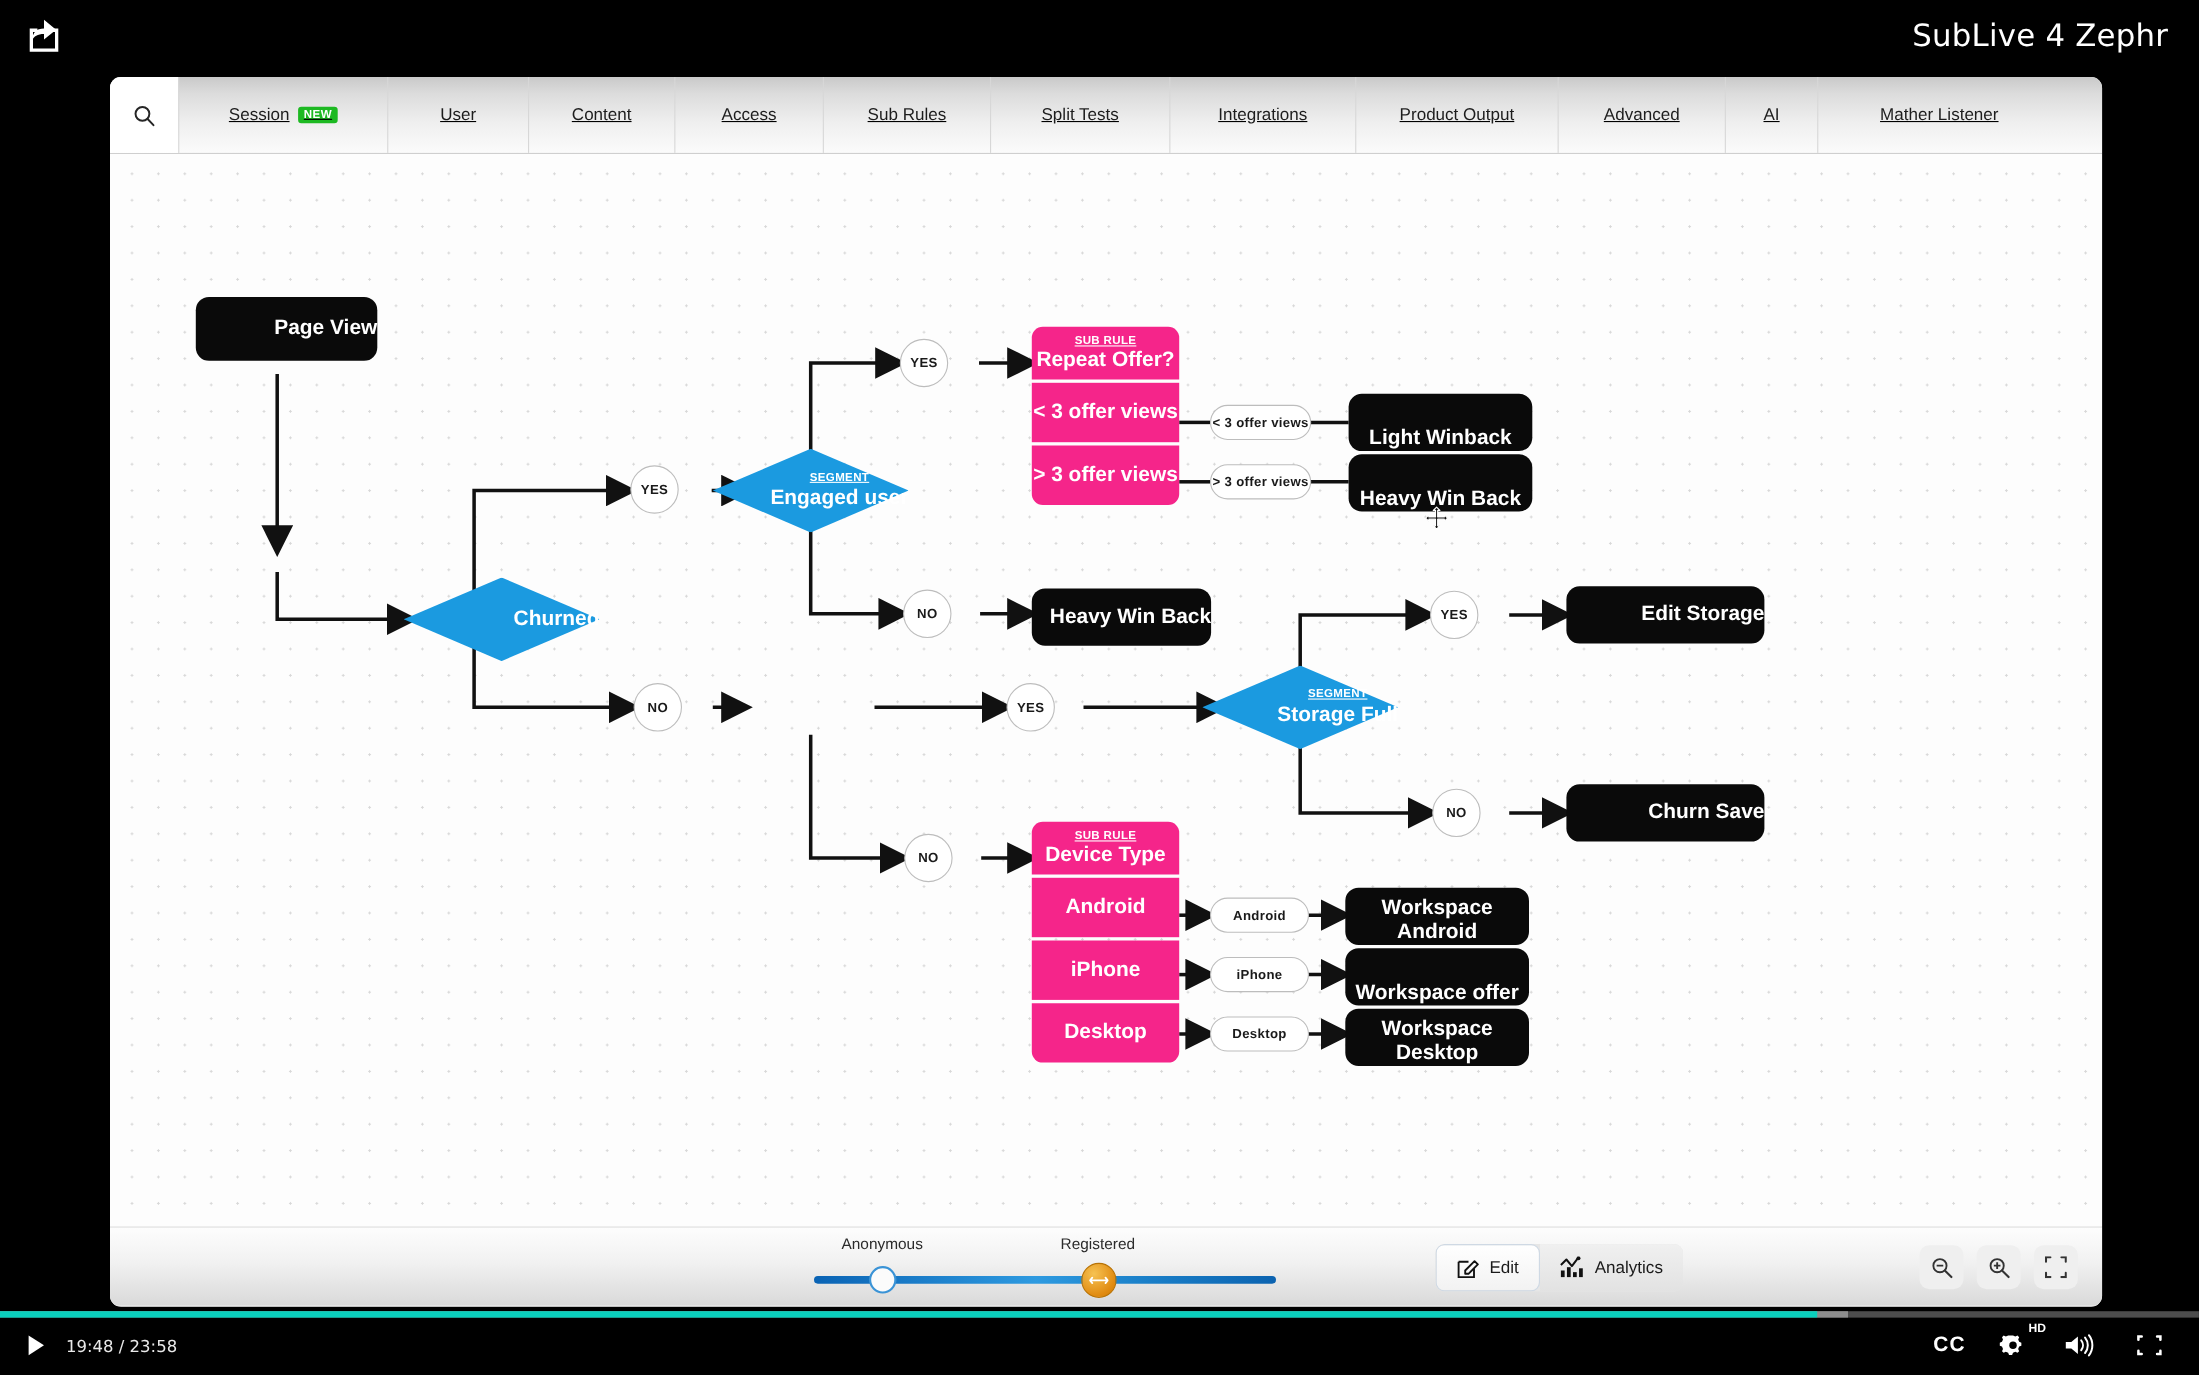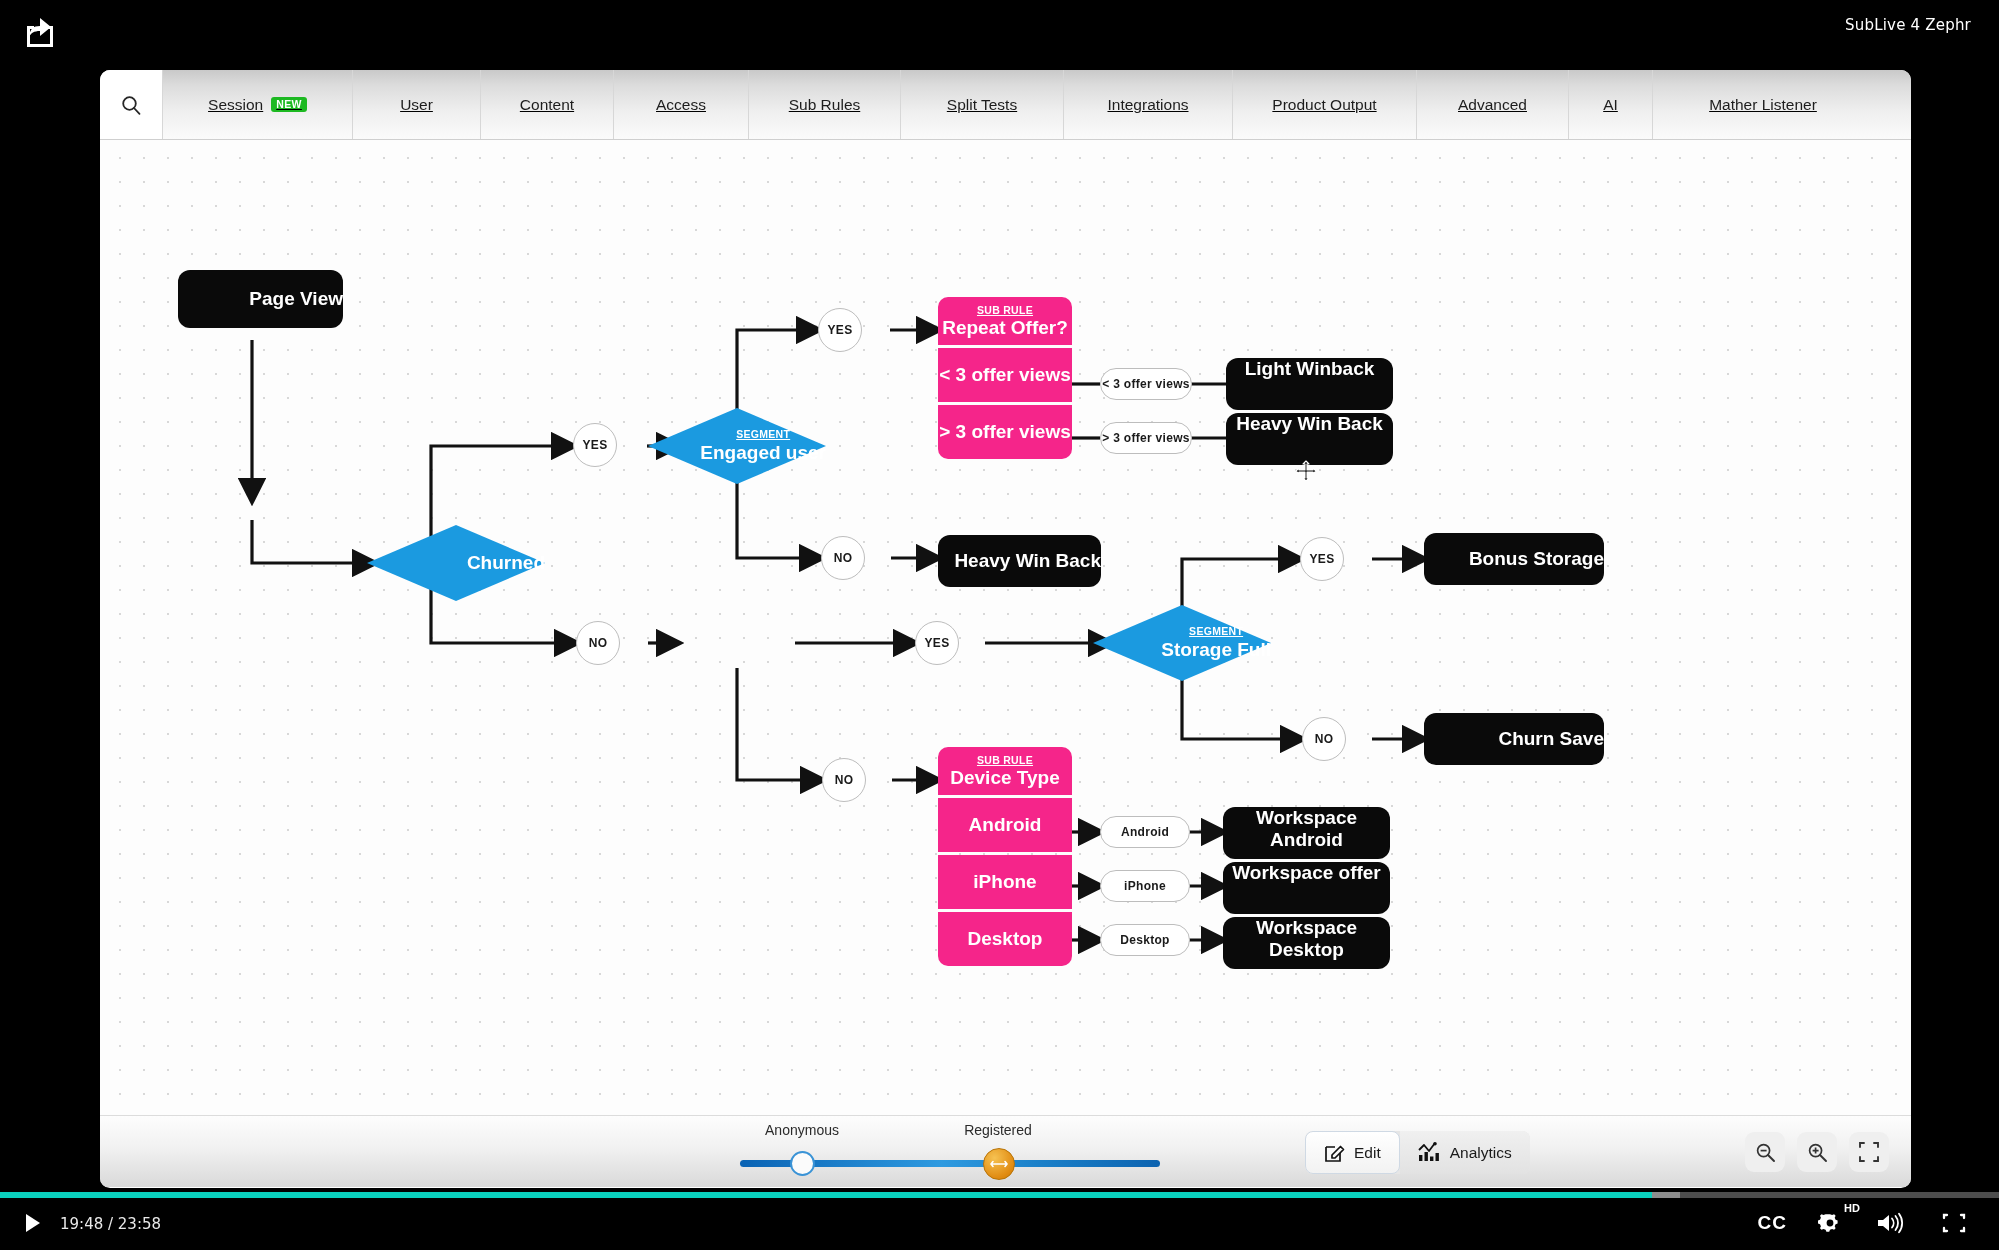--- a/index.html
+++ b/index.html
@@ -13,21 +13,21 @@
   
   #app { position: relative; width: 1999px; height: 1250px; background: #000; }
 
   #share-icon {
     position: absolute; left: 22px; top: 14px;
     width: 36px; height: 36px;
   }
 
   #video-title {
     position: absolute; right: 28px; top: 16px;
-    color: #ffffff; font-size: 15px; letter-spacing: .2px;
+    color: #ffffff; font-size: 28px; letter-spacing: .2px;
     font-family: "DejaVu Sans", sans-serif;
   }
 
   
   #window {
     position: absolute;
     left: 100px; top: 70px;
     width: 1811px; height: 1118px;
     background: #ffffff;
     border-radius: 10px;
@@ -128,21 +128,21 @@
   .subrule .opt:last-child { border-radius: 0 0 10px 10px; }
 
   
   .blackstack {
     position: absolute;
     display: flex; flex-direction: column; gap: 3px;
   }
   .blackstack .cell {
     background: #0a0a0a; color: #fff; font-weight: bold;
     font-size: 19px; border-radius: 12px;
-    display: flex; align-items: flex-start; justify-content: center;
+    display: flex; align-items: flex-end; justify-content: center;
     text-align: center;
   }
 
   
   .chip {
     position: absolute;
     background: #ffffff;
     border: 1.4px solid #bdbdbd;
     color: #1a1a1a;
     display: flex; align-items: center; justify-content: center;
@@ -435,21 +435,21 @@
       </div>
 
       <div class="chip round" style="left:1200px; top:397px; width:44px; height:44px;">
         <span>YES</span>
       </div>
       <div class="chip round" style="left:1202px; top:577px; width:44px; height:44px;">
         <span>NO</span>
       </div>
 
       <div class="node node-black" style="left:1324px; top:393px; width:180px; height:52px;">
-        <span>Bonus Storage</span>
+        <span>Edit Storage</span>
       </div>
 
       <div class="node node-black" style="left:1324px; top:573px; width:180px; height:52px;">
         <span>Churn Save</span>
       </div>
 
       <div class="subrule" style="left:838px; top:607px; width:134px;">
         <div class="head" style="height:48px;">
           <span class="kicker">SUB RULE</span>
           <span>Device Type</span>

